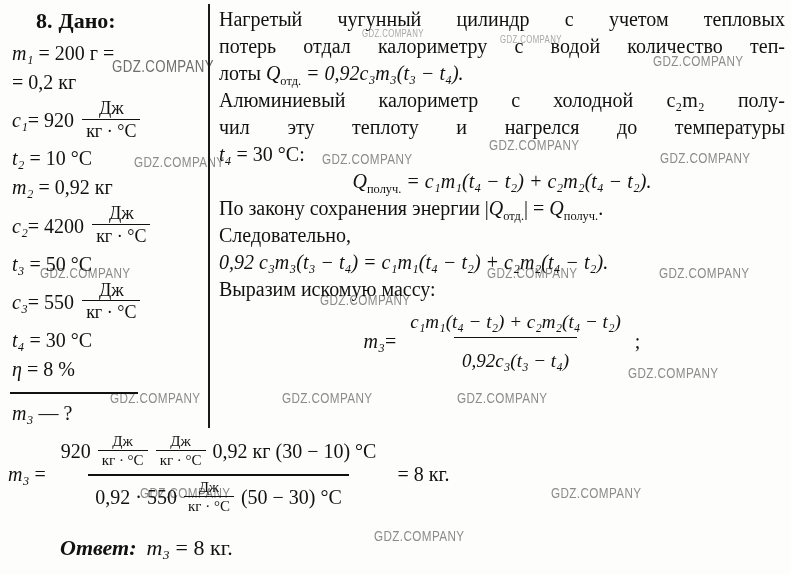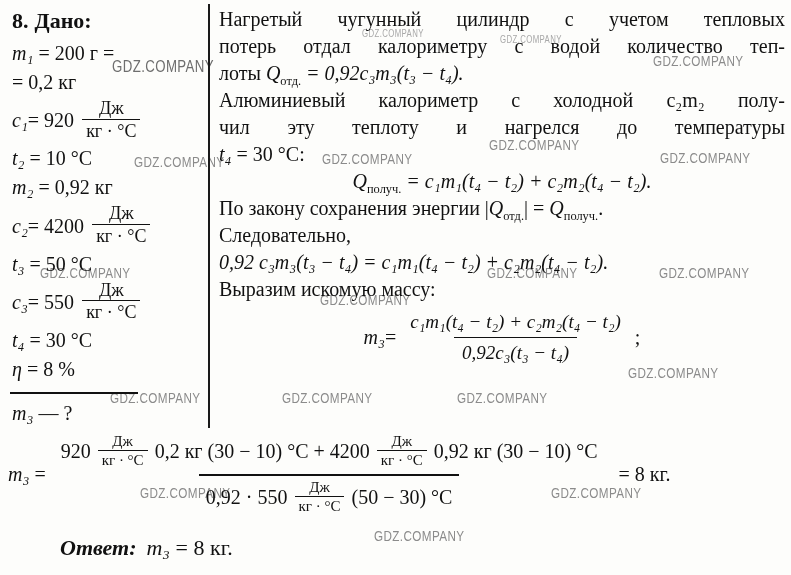--- a/index.html
+++ b/index.html
@@ -11,21 +11,21 @@
   }
   .v { font-style:italic; }
   .math { font-style:italic; }
   sub { font-style:normal; font-size:0.62em; }
 
   
   .vdivider { position:absolute; left:208px; top:4px; width:2px; height:424px; background:#1a1a1a; }
 
   
   .given { position:absolute; left:12px; top:8px; width:192px; }
-  .given-title { font-weight:bold; font-size:22px; margin-bottom:6px; }
+  .given-title { font-weight:bold; font-size:22px; margin-bottom:6px;margin-left:24px; }
   .given-title .num { margin-right:6px; }
   .gl { margin:3px 0; line-height:26px; white-space:nowrap; }
   .gl.fl { display:flex; align-items:center; line-height:22px; margin:1px 0; }
 
   
   .fr { display:inline-flex; flex-direction:column; align-items:center;
         margin-left:8px; font-size:18px; line-height:1.15; vertical-align:middle; }
   .fr .fnum { padding:0 4px; }
   .fr .fden { border-top:1.5px solid #111; padding:1px 4px; white-space:nowrap; }
   .fr.usm { font-size:15px; margin:0 4px; }
@@ -34,21 +34,21 @@
 
   
   .solution { position:absolute; left:219px; top:6px; width:566px; }
   .sl { height:27px; line-height:27px; white-space:nowrap; }
   .sl.jl { text-align:justify; text-align-last:justify; white-space:normal; }
   .sl.center { text-align:center; white-space:nowrap; }
 
   .mass-formula { display:flex; align-items:center; justify-content:center; margin-top:6px; }
   .bigfrac { display:inline-flex; flex-direction:column; align-items:center; margin:0 6px; }
   .bigfrac .bnum { padding:2px 8px 4px; }
-  .bigfrac .bden { border-top:1.5px solid #111; padding:4px 8px 2px; }
+  .bigfrac .bden { border-top:1.5px solid #111; padding:12px 8px 2px; }
   .mass-formula .bnum, .mass-formula .bden { font-size:19px; }
 
   
   .calc { position:absolute; left:0; top:432px; width:791px;
           display:flex; align-items:center; padding-left:8px; box-sizing:border-box; }
   .calc-lhs { white-space:nowrap; }
   .calcfrac { margin:0 8px; }
   .crow { display:flex; align-items:center; justify-content:center; white-space:nowrap; }
   .crow > span { margin:0 3px; }
   .calcfrac .bnum { padding:1px 4px 3px; }
@@ -200,21 +200,20 @@
       <span class="v">m₃</span><span> = </span>
     </span>
 
     <span class="bigfrac calcfrac">
       <span class="crow bnum">
         <span>920</span>
         <span class="fr usm">
           <span class="fnum">Дж</span>
           <span class="fden">кг · °C</span>
         </span>
-        <span>0,2 кг (30 − 10) °C + 4200</span>
         <span class="fr usm">
           <span class="fnum">Дж</span>
           <span class="fden">кг · °C</span>
         </span>
         <span>0,92 кг (30 − 10) °C</span>
       </span>
       <span class="crow bden">
         <span>0,92 · 550</span>
         <span class="fr usm">
           <span class="fnum">Дж</span>

